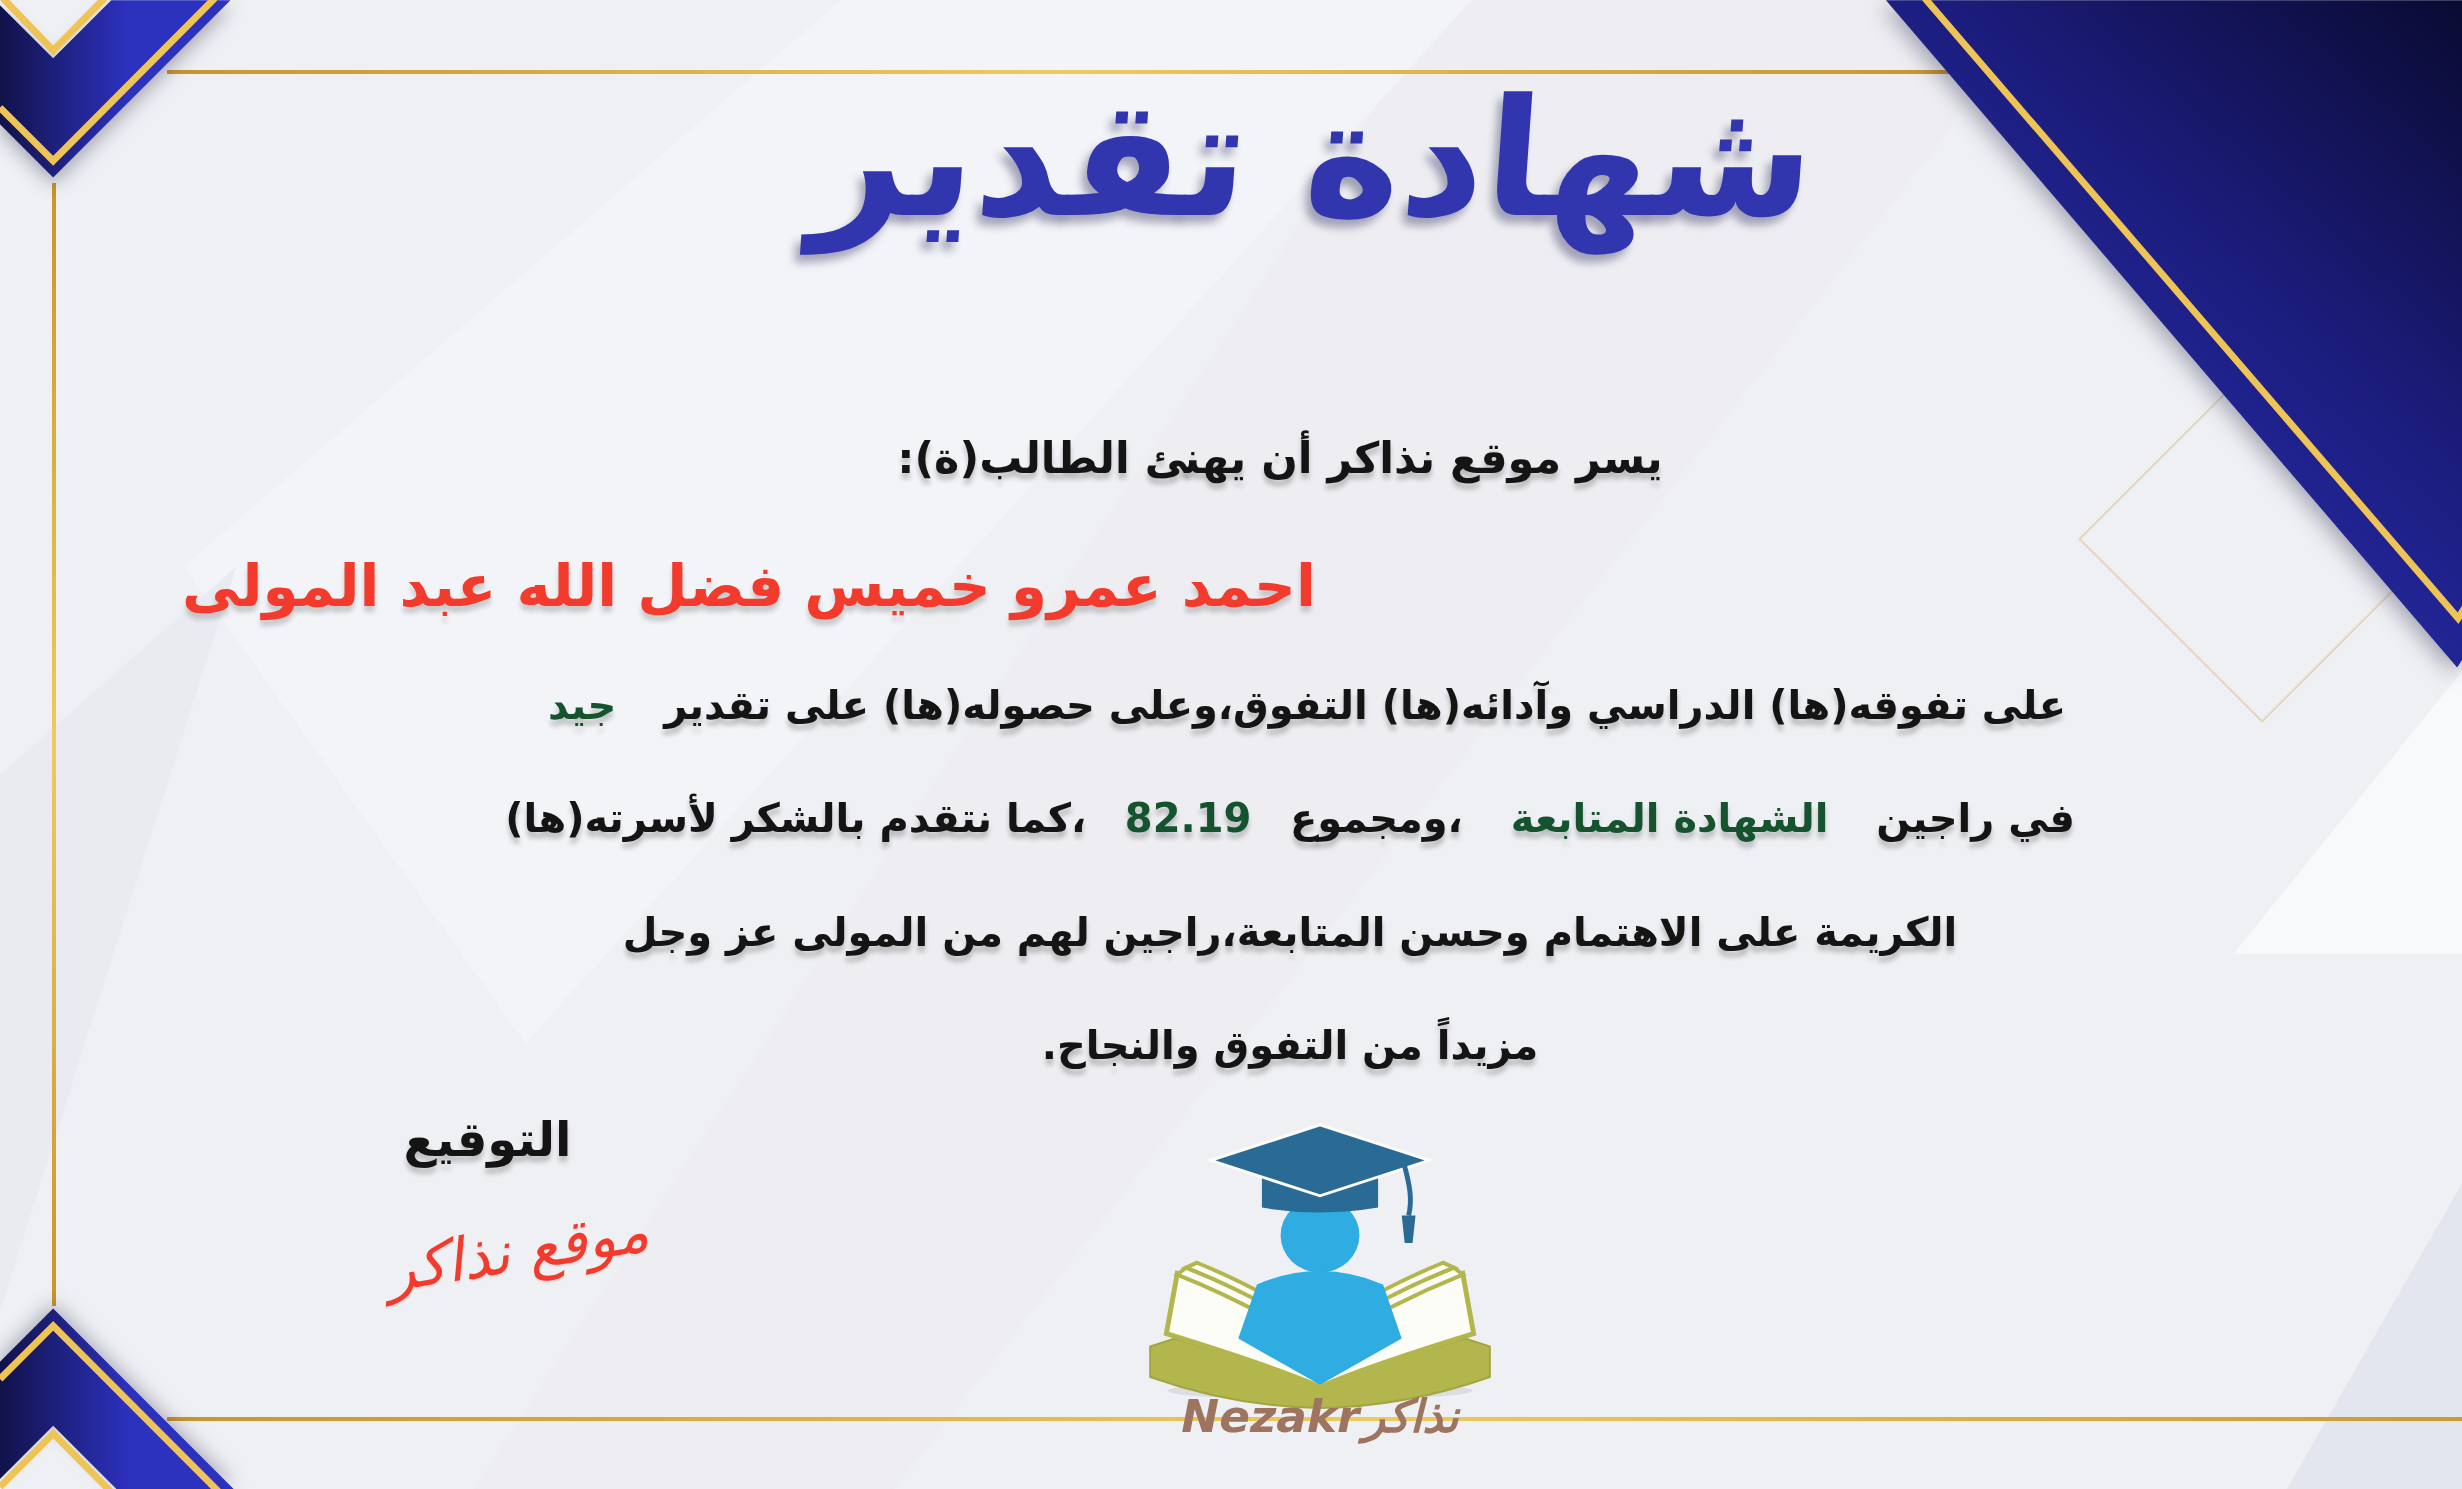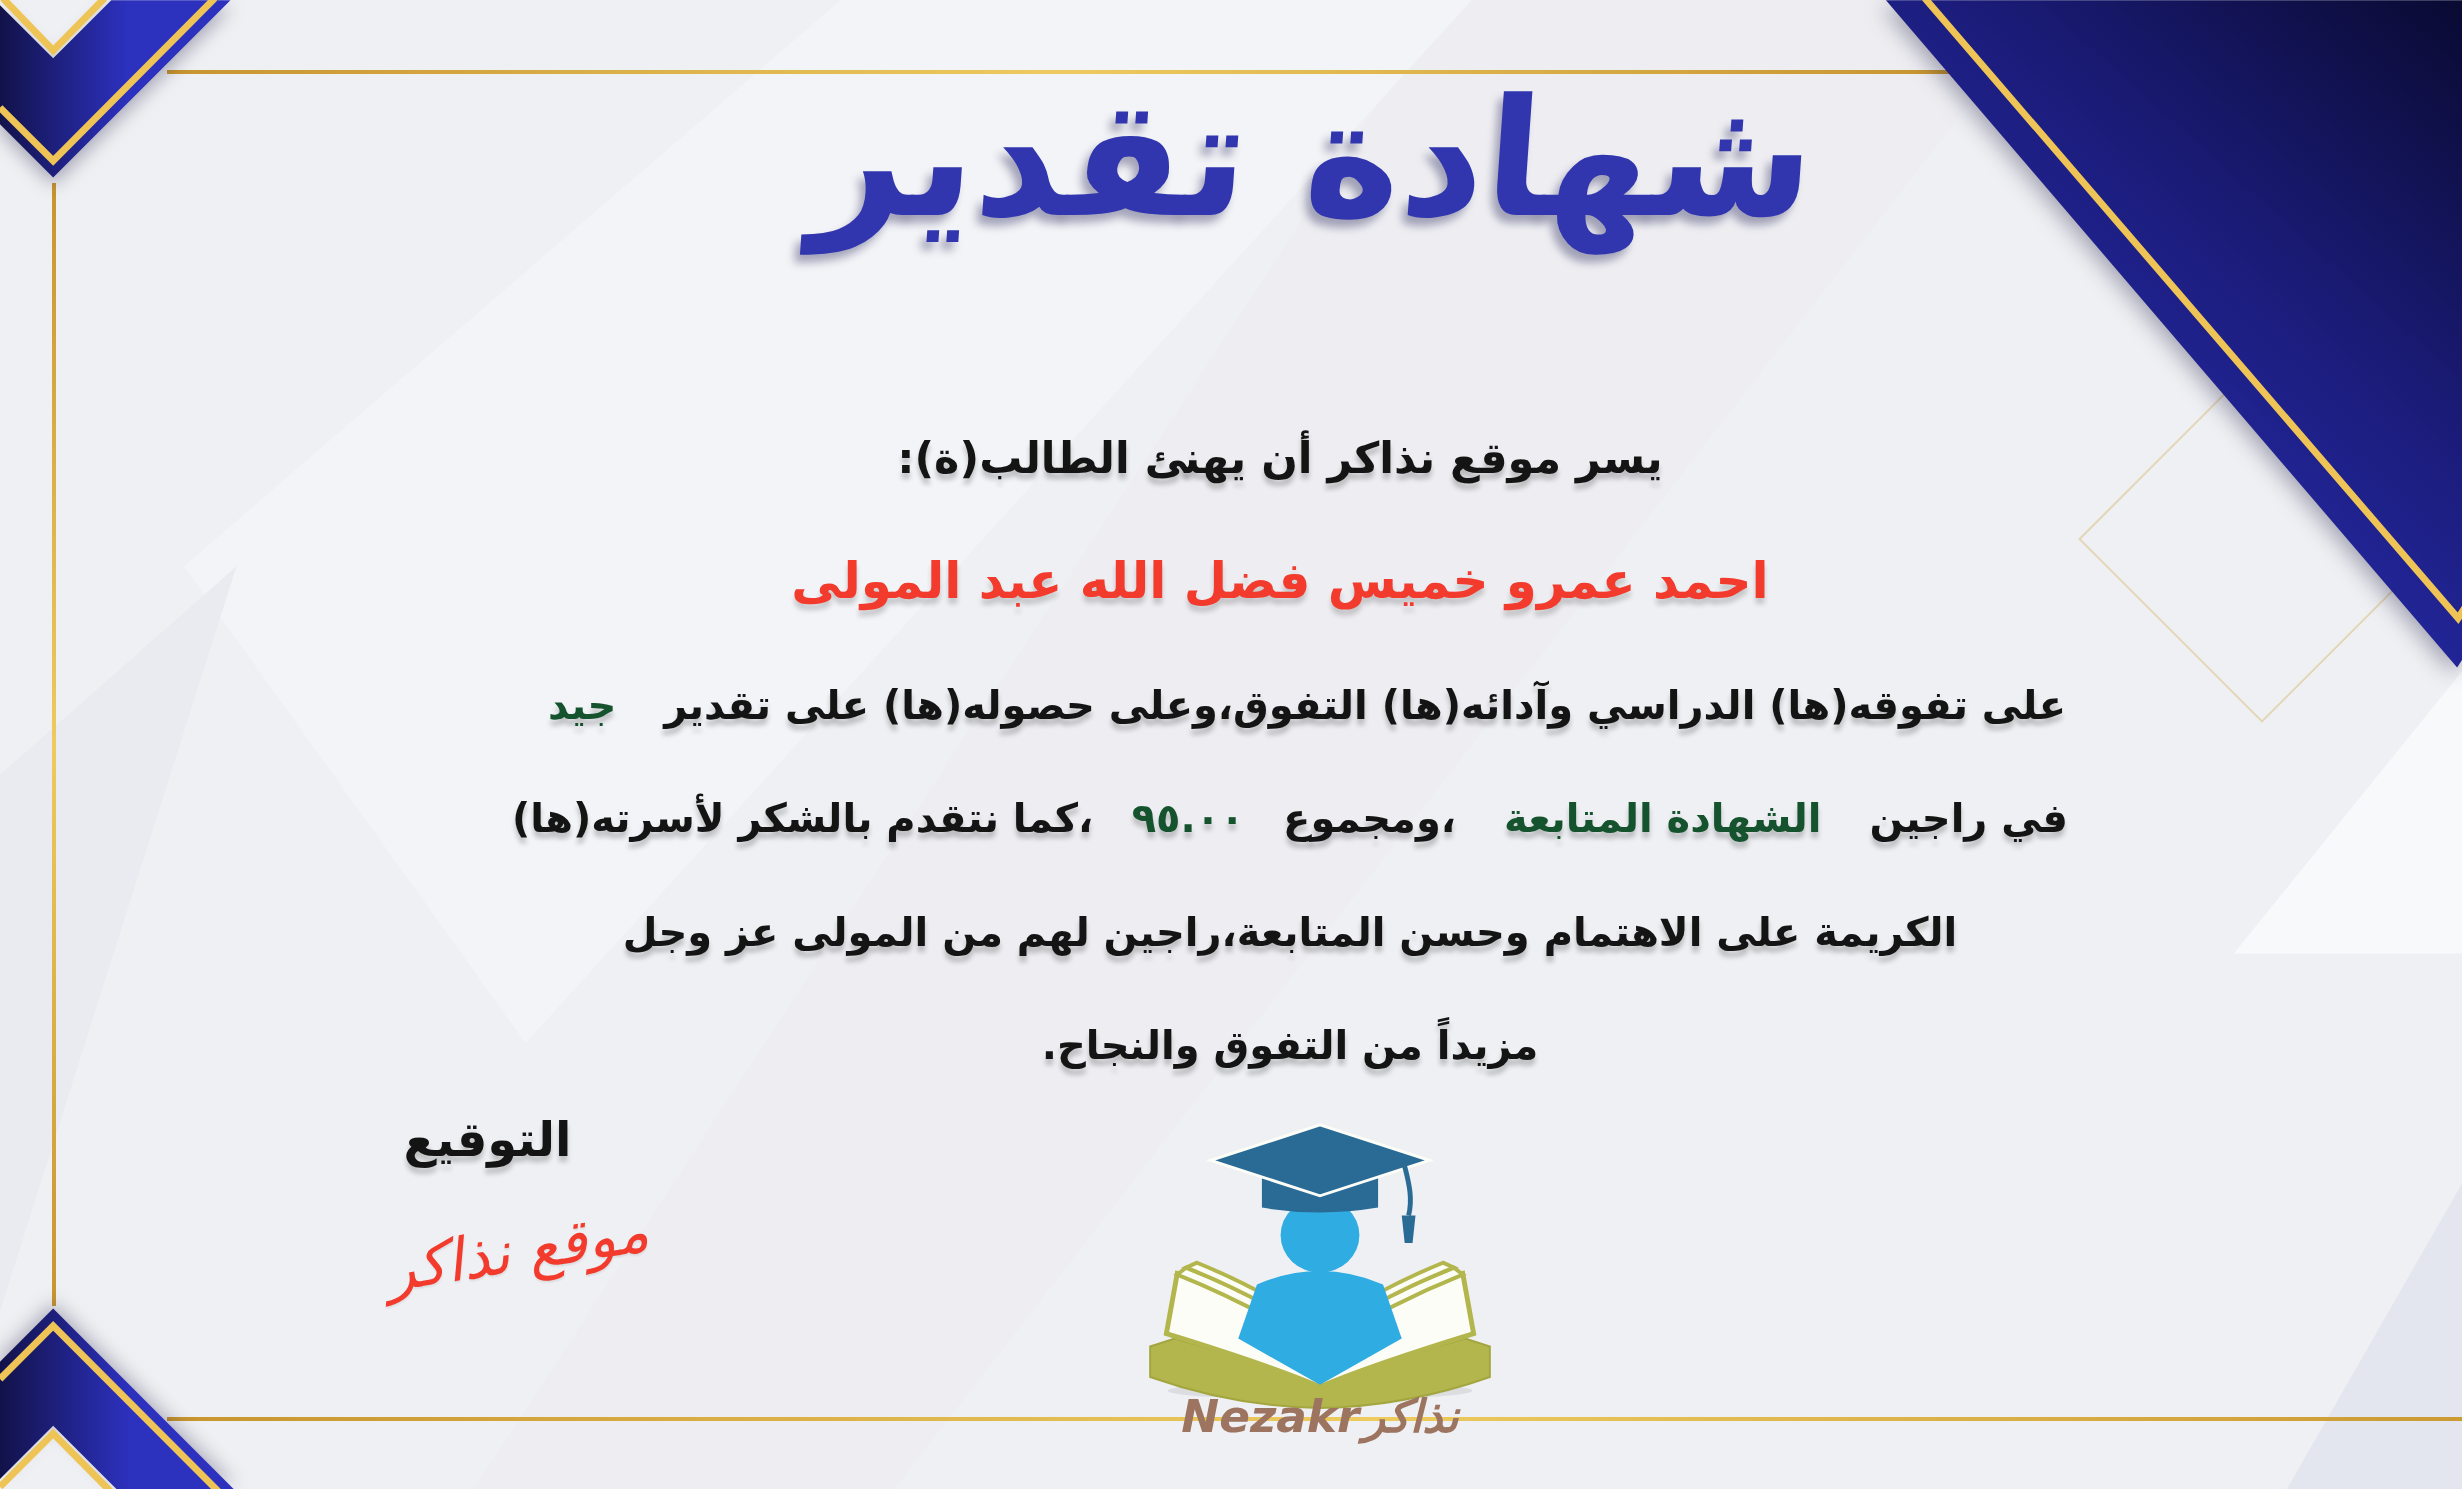--- a/index.html
+++ b/index.html
@@ -36,22 +36,22 @@
     text-shadow:-4.9px 7.9px 8.9px rgba(45,45,95,.40);
     transform:skewX(-4deg);
   }
   .intro-line{
     left:182px;top:421px;width:2196px;text-align:center;
     font-size:43px;font-weight:bold;
     text-shadow:0 5.9px 4.9px rgba(0,0,0,.22);
     margin-top:12px;
   }
   .student-name{
-    left:182px;top:552px;width:2196px;text-align:center;
-    font-size:50px;font-weight:bold;color:#F23B2D;
+    left:182px;top:552px;width:2196px;text-align:left;
+    font-size:58px;font-weight:bold;color:#F23B2D;
     text-shadow:0 5.9px 4.9px rgba(0,0,0,.18);
   }
   .body-line{
     left:118px;width:2344px;text-align:center;
     font-size:40px;font-weight:bold;
     text-shadow:0 5.9px 4.9px rgba(0,0,0,.22);
   }
   .body-line.l1{top:682px;}
   .body-line.l2{top:795px;}
   .body-line.l3{top:909px;}
@@ -139,21 +139,21 @@
 <div class="txt student-name" dir="rtl">احمد عمرو خميس فضل الله عبد المولى</div>
 
 <div class="txt body-line l1" dir="rtl">
   <span>على تفوقه(ها) الدراسي وآدائه(ها) التفوق،وعلى حصوله(ها) على تقدير</span>
   <span class="hl gap-wide">جيد</span>
 </div>
 <div class="txt body-line l2" dir="rtl">
   <span>في راجين</span>
   <span class="hl gap-wide">الشهادة المتابعة</span>
   <span>،ومجموع</span>
-  <span class="hl gap-mid">٩٥.٠٠</span>
+  <span class="hl gap-mid">82.19</span>
   <span>،كما نتقدم بالشكر لأسرته(ها)</span>
 </div>
 <div class="txt body-line l3" dir="rtl">الكريمة على الاهتمام وحسن المتابعة،راجين لهم من المولى عز وجل</div>
 <div class="txt body-line l4" dir="rtl">مزيداً من التفوق والنجاح.</div>
 
 <div class="txt signature-label" dir="rtl">التوقيع</div>
 <div class="txt signature-script" dir="rtl">موقع نذاكر</div>
 
 <svg class="logo" viewBox="0 0 780 680">
   <ellipse cx="390" cy="568" rx="310" ry="18" fill="rgba(0,0,0,0.08)"></ellipse>

